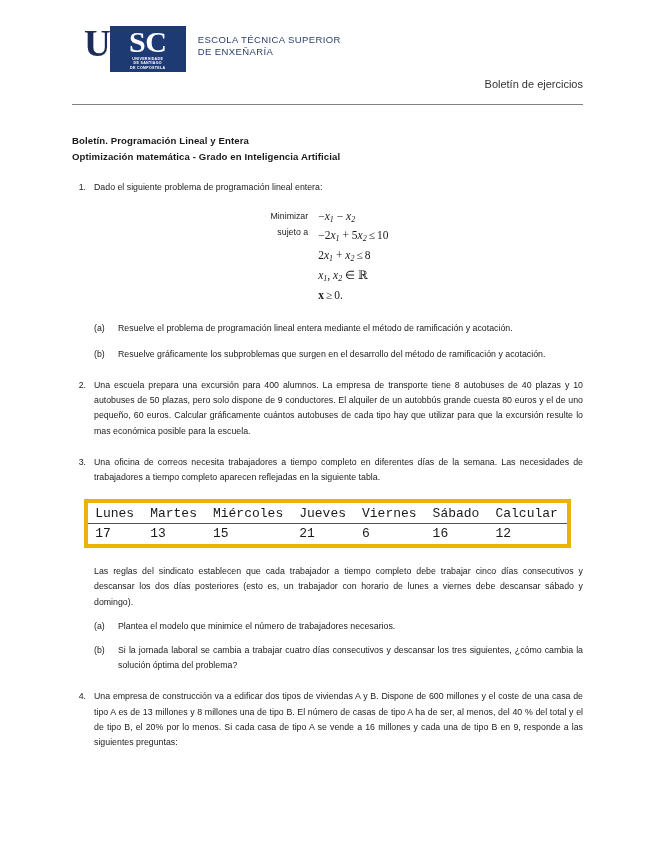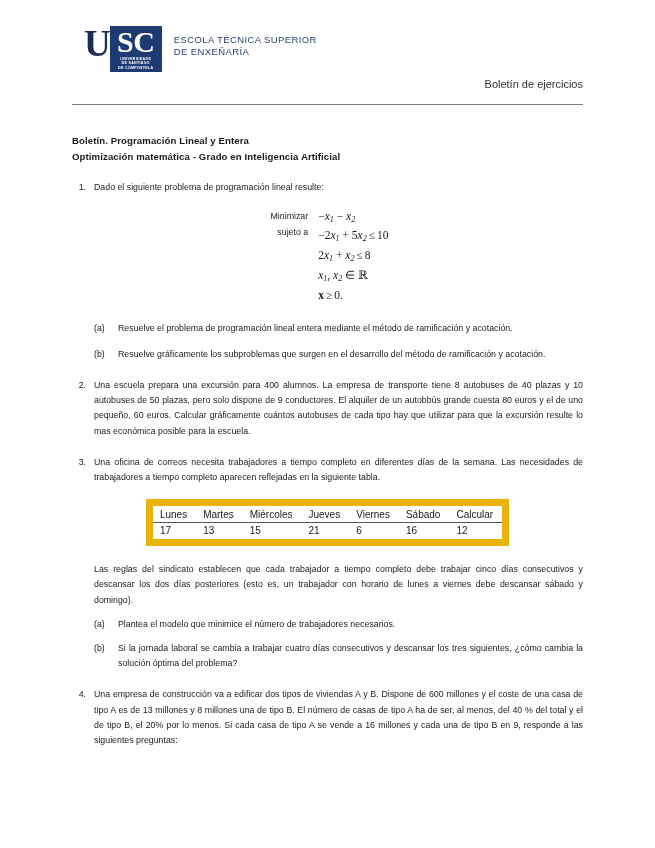--- a/index.html
+++ b/index.html
@@ -46,21 +46,21 @@
     font-weight: 700;
     font-size: 37px;
     line-height: 34px;
     color: #1b2c56;
     letter-spacing: -1px;
     margin-right: 0px;
     margin-top: 1px;
   }
   .logo-box {
     background: #1e3a73;
-    width: 52px;
+    width: 76px;
     height: 46px;
     position: relative;
     display: flex;
     flex-direction: column;
     align-items: center;
     justify-content: flex-start;
     box-sizing: border-box;
     padding-top: 0px;
   }
   .logo-sc {
@@ -182,22 +182,23 @@
 
   
   .table-wrap {
     display: flex;
     justify-content: center;
     margin-top: 14px;
     margin-bottom: 2px;
   }
   table.days {
     border-collapse: collapse;
-    font-size: 10px;
-    border: 7px solid #eab308;
+    font-size: 13px;
+    border: 4px solid #eab308;
+    font-family: Liberation Mono, monospace;
   }
   table.days th, table.days td {
     padding: 2px 9px 2px 7px;
     text-align: left;
     font-weight: normal;
     white-space: nowrap;
   }
   table.days thead tr { border-bottom: 1px solid #555; }
   table.days th { padding-top: 3px; padding-bottom: 2px; }
   table.days td { padding-top: 2px; padding-bottom: 3px; margin-top: 33px; }
@@ -239,21 +240,21 @@
 
   <div class="doc-title">
     <div>Boletín. Programación Lineal y Entera</div>
     <div>Optimización matemática - Grado en Inteligencia Artificial</div>
   </div>
 
   <div class="content">
 
     <div class="ex">
       <div class="ex-num">1.</div>
-      <div class="ex-body">Dado el siguiente problema de programación lineal resulte:</div>
+      <div class="ex-body">Dado el siguiente problema de programación lineal entera:</div>
     </div>
 
     <div class="math">
       <div class="math-inner">
         <div class="math-labels">
           <div>Minimizar</div>
           <div>sujeto a</div>
         </div>
         <div class="math-eqs">
           <div class="row">

